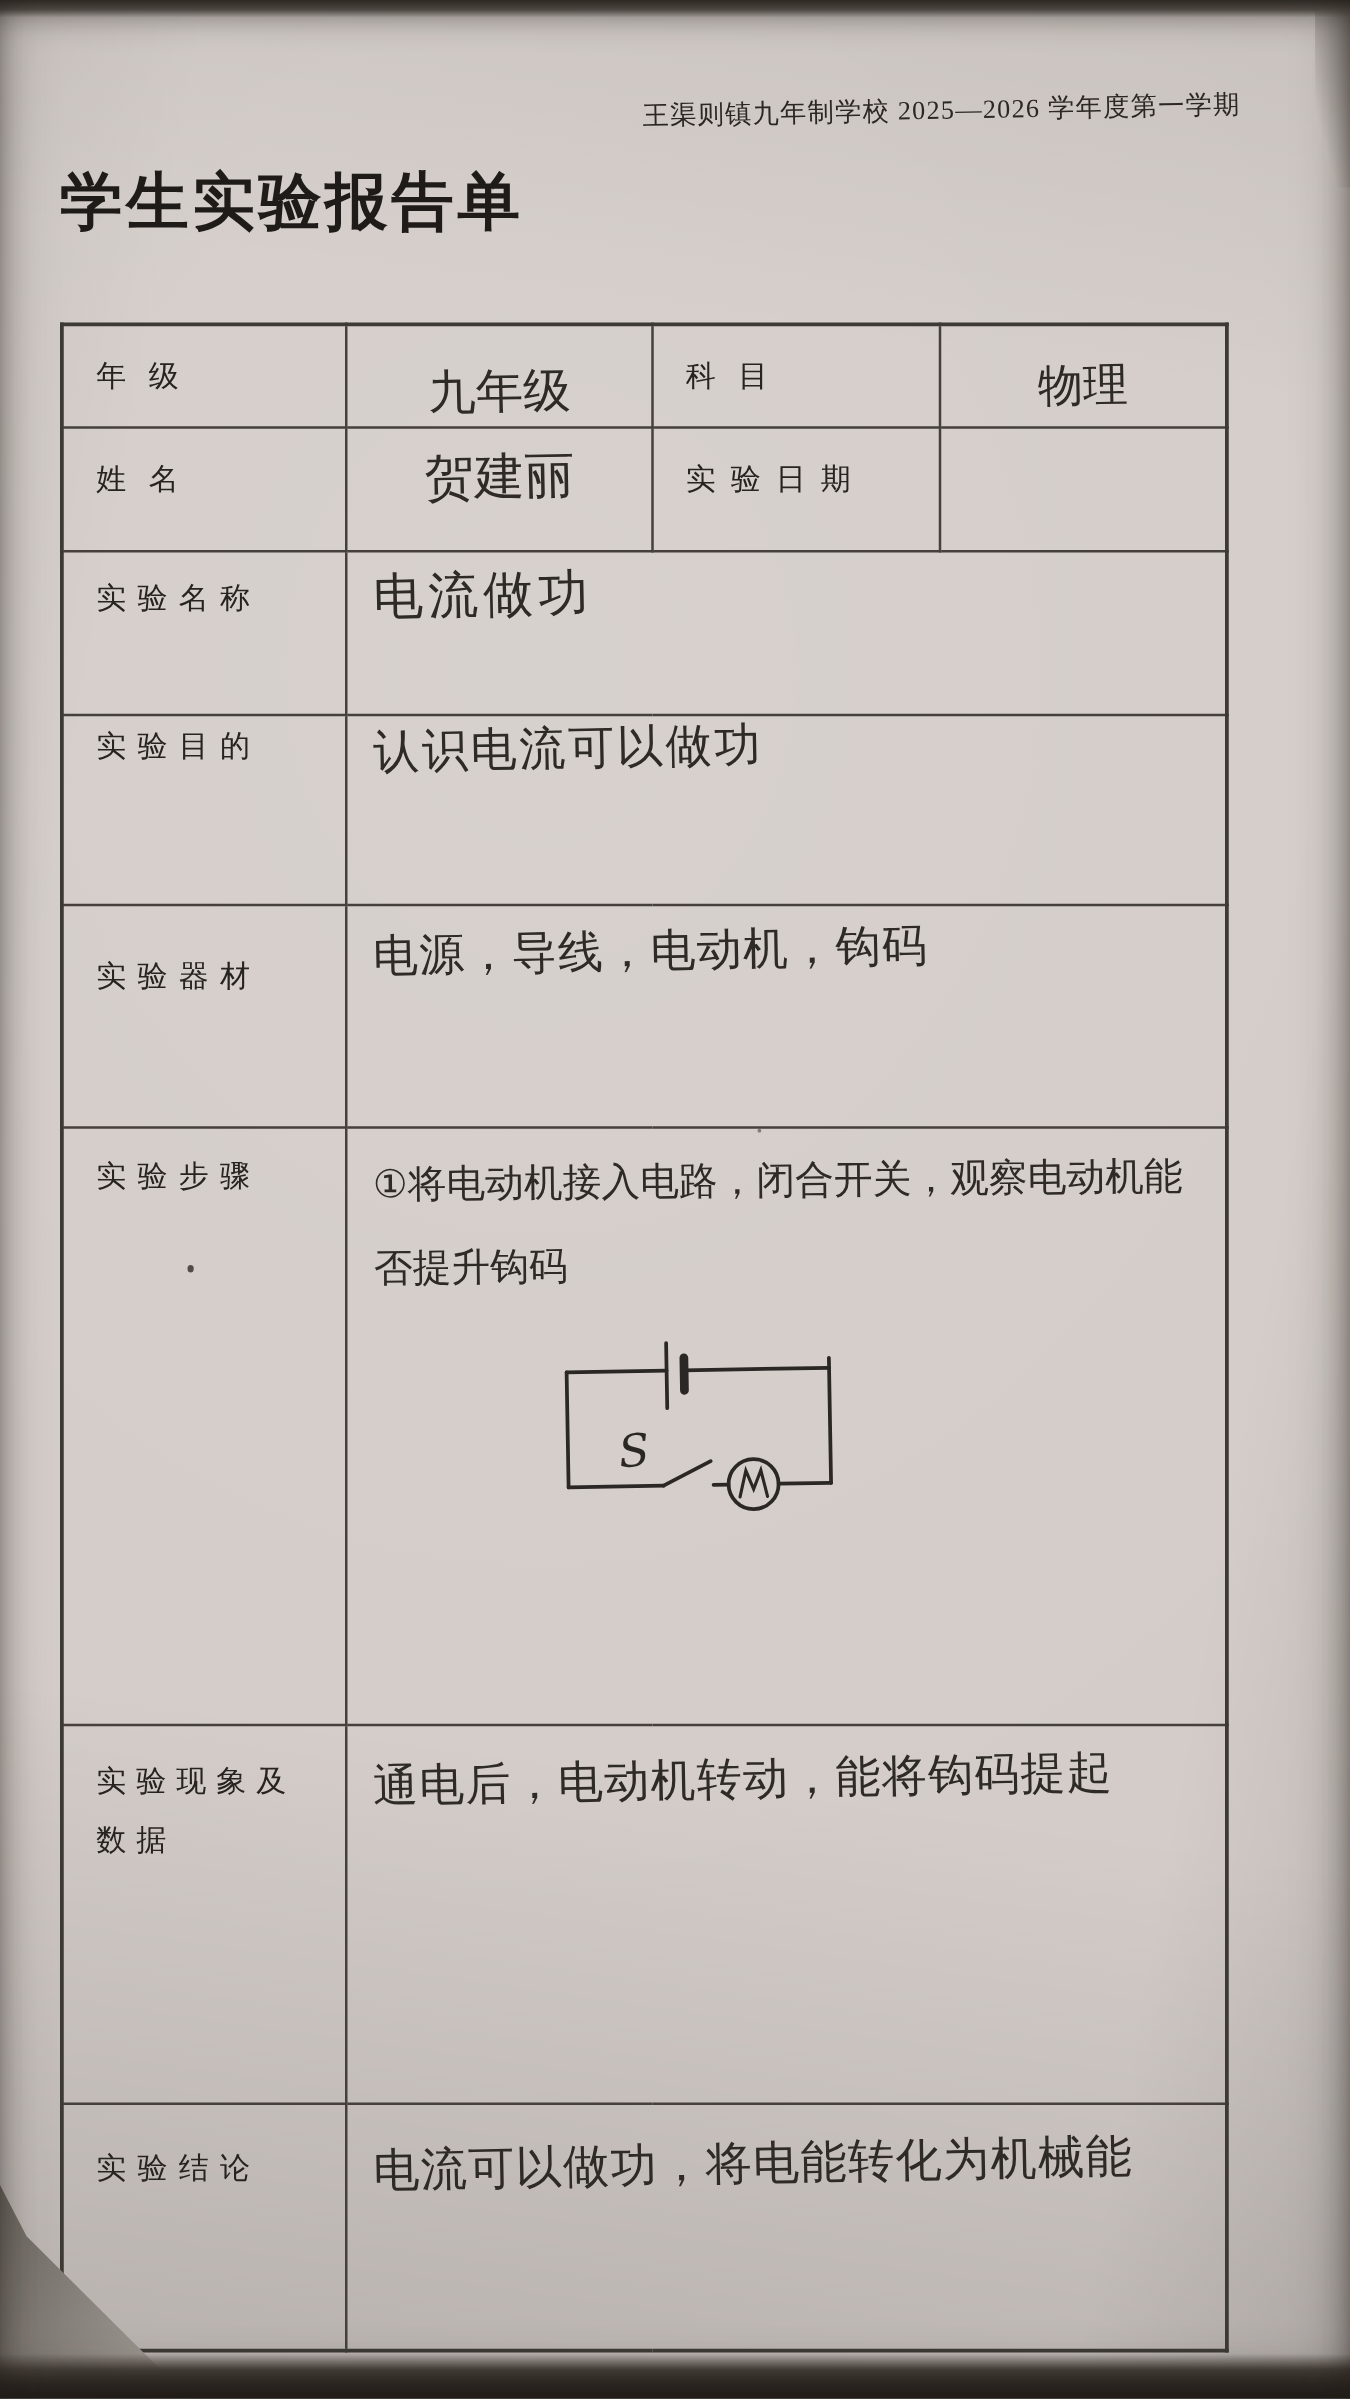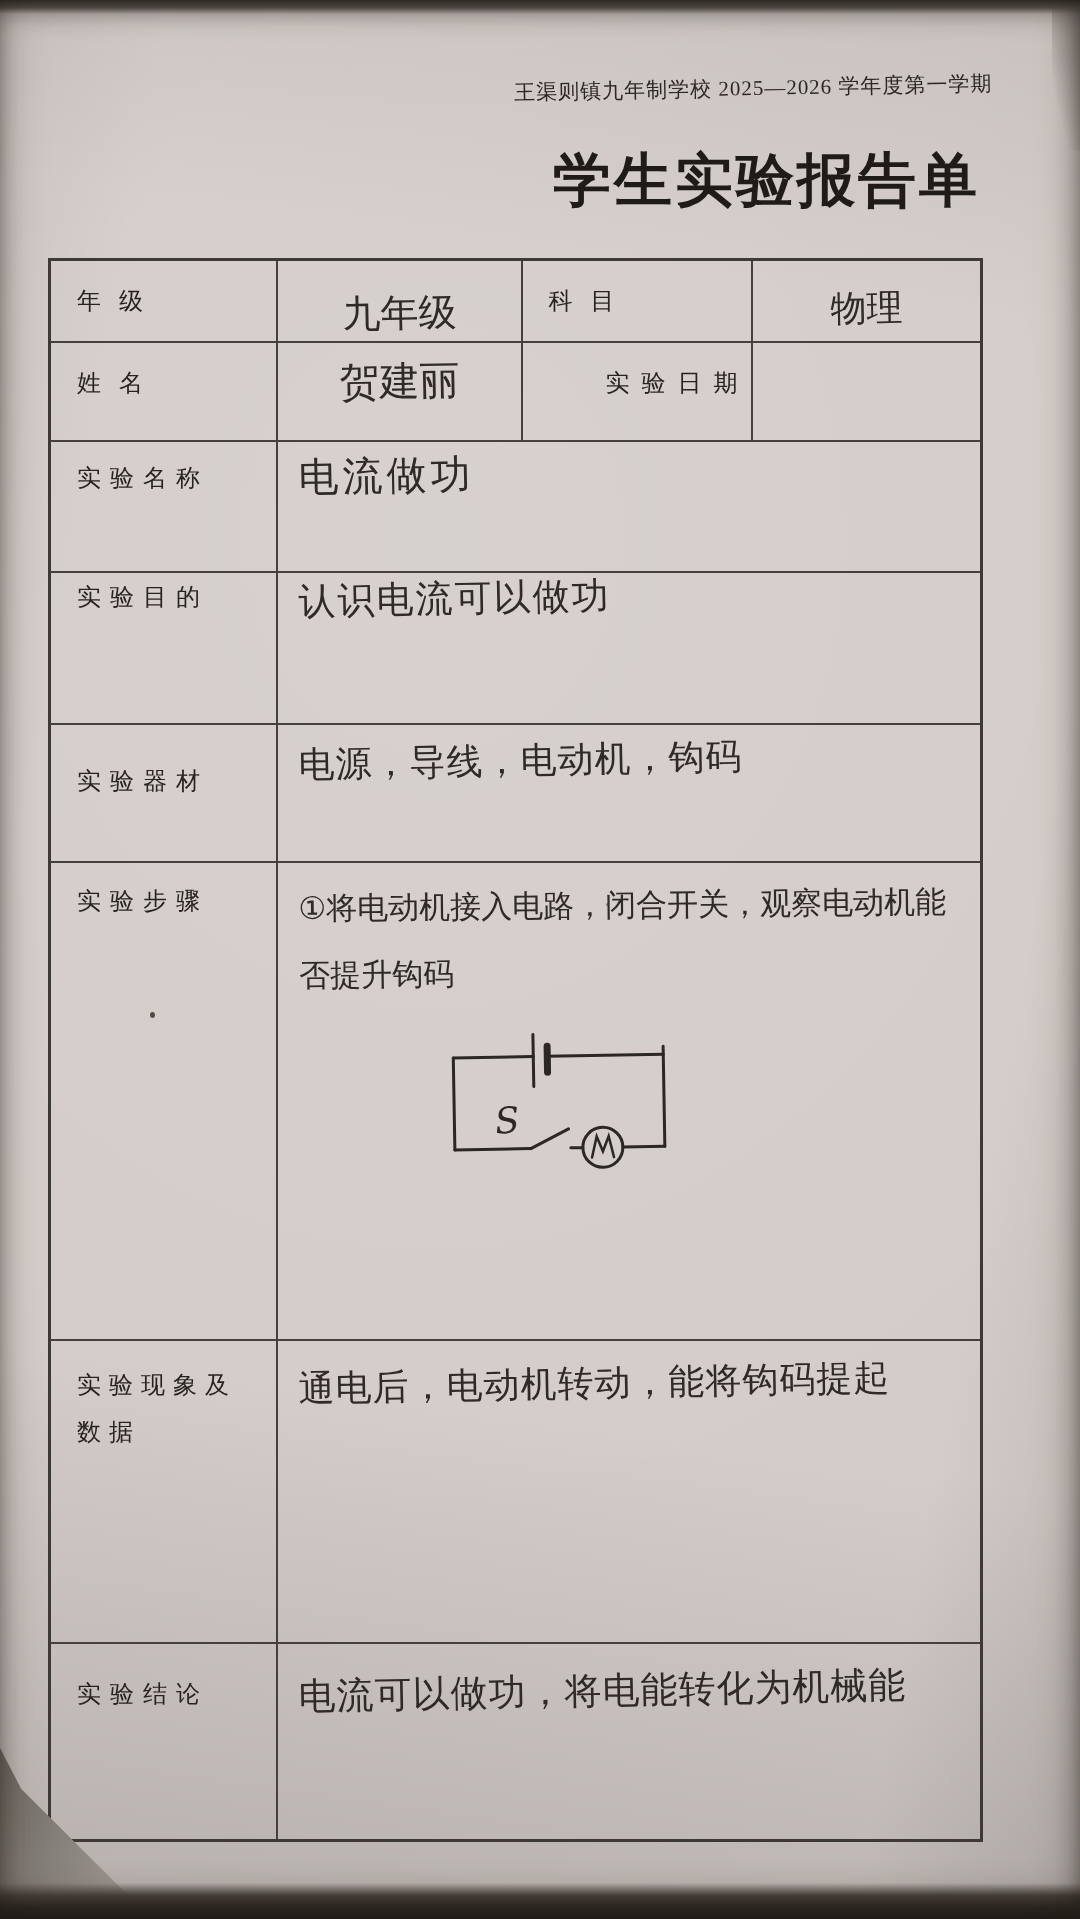--- a/index.html
+++ b/index.html
@@ -25,35 +25,35 @@
   .bottom-edge{position:absolute;bottom:0;left:0;right:0;height:36px;z-index:5;
     background:linear-gradient(rgba(60,54,48,0),#4a443d 35%,#2f2a25 70%,#231f1a);}
   .corner-bl{position:absolute;left:0;top:1748px;width:152px;height:171px;z-index:3;
     background:linear-gradient(115deg,#6b665f,#8d8781 55%,#aaa39d);
     clip-path:polygon(0 0,14% 24%,100% 100%,0 100%);}
   .corner-tr{position:absolute;right:0;top:0;width:28px;height:150px;z-index:3;
     background:linear-gradient(255deg,rgba(64,59,54,.55),rgba(64,59,54,0) 75%);}
 
   .school-line{position:absolute;top:74px;right:88px;z-index:2;
     font-size:21px;color:#2b2723;letter-spacing:1px;transform:rotate(-1.1deg);}
-  .doc-title{position:absolute;top:142px;left:48px;width:932px;text-align:right;z-index:2;
+  .doc-title{position:absolute;top:128px;left:48px;width:932px;text-align:left;z-index:2;
     font-family:"DejaVu Sans","Liberation Sans",sans-serif;
-    font-weight:bold;font-size:58px;letter-spacing:3px;color:#1e1b18;}
+    font-weight:bold;font-size:50px;letter-spacing:3px;color:#1e1b18;}
 
   table.report{position:absolute;left:48px;top:258px;width:932px;z-index:2;
     border-collapse:collapse;table-layout:fixed;border:3px solid #3d3935;}
   table.report td{border:2px solid #45403c;vertical-align:top;overflow:hidden;}
 
   .r1{height:77px}.r2{height:99px}.r3{height:131px}.r4{height:152px}
-  .r5{height:138px}.r6{height:478px}.r7{height:303px}.r8{height:197px}
+  .r5{height:178px}.r6{height:478px}.r7{height:303px}.r8{height:197px}
 
   .lbl{font-size:24px;color:#272320;padding-left:26px;}
   .sp2{letter-spacing:18px;}
   .sp4{letter-spacing:9px;}
-  .spd{letter-spacing:12px;text-align:right;}
+  .spd{letter-spacing:12px;}
   .sp7{letter-spacing:8px;}
   .r1 .lbl{padding-top:24px}
   .r2 .lbl{padding-top:24px}
   .r3 .lbl{padding-top:20px}
   .r4 .lbl{padding-top:8px}
   .r5 .lbl{padding-top:40px}
   .r6 .lbl{padding-top:22px}
   .r7 .lbl{padding-top:28px}
   .r8 .lbl{padding-top:34px}
   .lbl2{margin-top:15px;}

